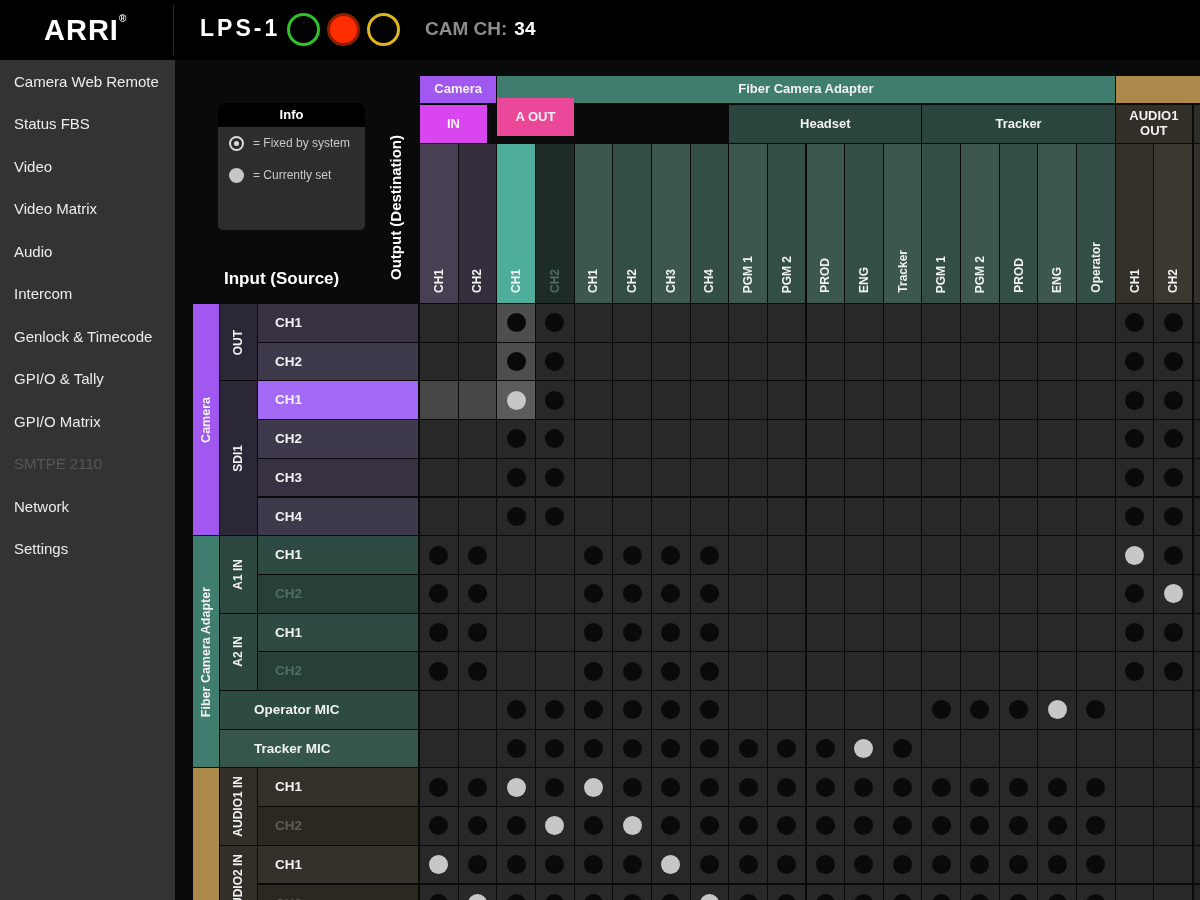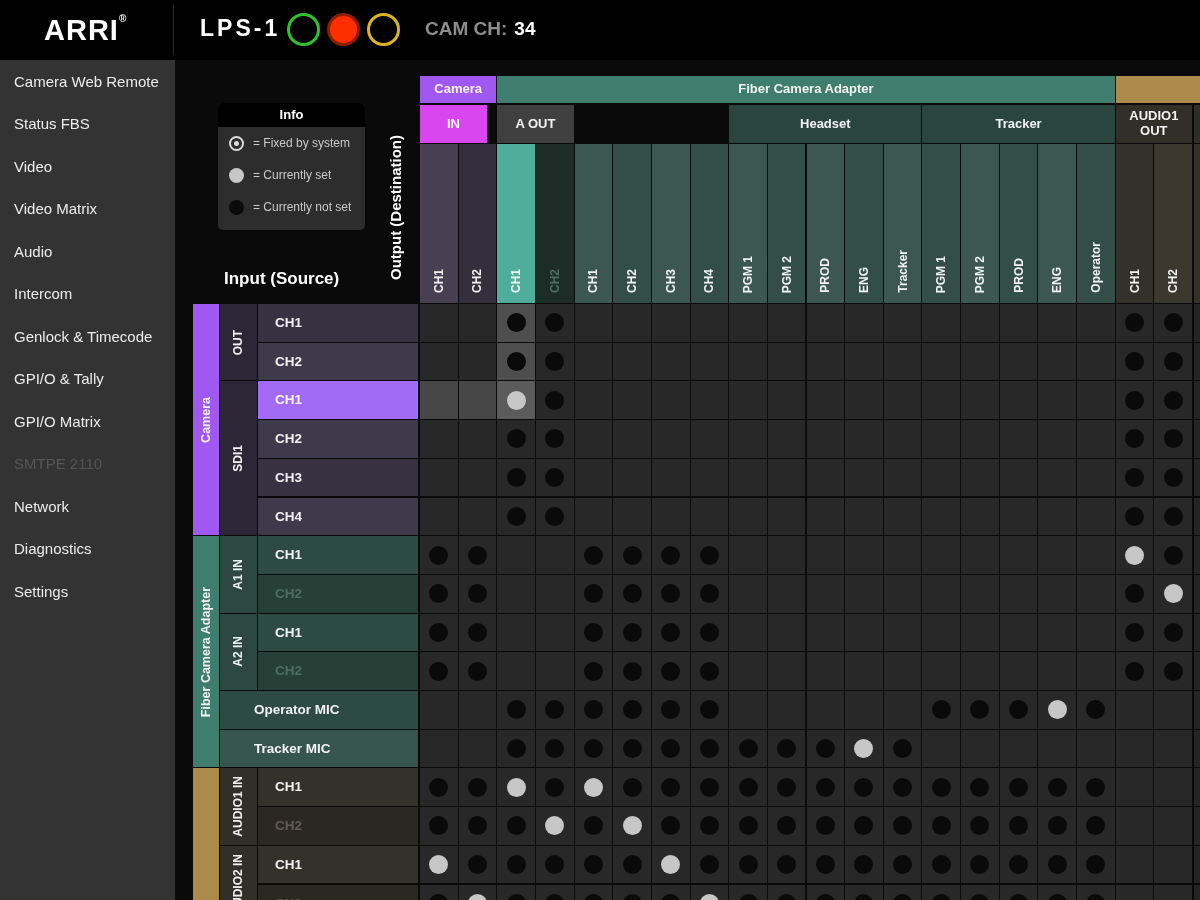--- a/index.html
+++ b/index.html
@@ -67,30 +67,29 @@
       <div class="sb-item">Status FBS</div>
       <div class="sb-item">Video</div>
       <div class="sb-item">Video Matrix</div>
       <div class="sb-item">Audio</div>
       <div class="sb-item">Intercom</div>
       <div class="sb-item">Genlock &amp; Timecode</div>
       <div class="sb-item">GPI/O &amp; Tally</div>
       <div class="sb-item">GPI/O Matrix</div>
       <div class="sb-item disabled">SMTPE 2110</div>
       <div class="sb-item">Network</div>
-      <div class="sb-item">Diagnostics</div>
       <div class="sb-item">Settings</div>
     </nav>
 
   <div id="matrix">
       <div class="mx mx-txt" style="left: 420px; top: 76px; width: 76.3px; height: 27px; background: rgb(161, 88, 240);">Camera</div>
       <div class="mx mx-txt" style="left: 497.3px; top: 76px; width: 617.4px; height: 27px; background: rgb(63, 125, 110);">Fiber Camera Adapter</div>
       <div class="mx mx-txt" style="left: 1115.7px; top: 76px; width: 84.3px; height: 27px; background: rgb(171, 138, 75);"></div>
       <div class="mx mx-txt" style="left: 420px; top: 105px; width: 67px; height: 38px; background: #d946ef;">IN</div>
-      <div class="mx mx-txt" style="left: 497.3px; top: 105px; width: 76.3px; height: 38px; background: #404040;">A OUT</div>
+      <div class="mx mx-txt" style="left: 497.3px; top: 98px; width: 76.3px; height: 38px; background: #ec4899;">A OUT</div>
       <div class="mx mx-txt" style="left: 729.2px; top: 105px; width: 192.25px; height: 38px; background: rgb(42, 69, 62);">Headset</div>
       <div class="mx mx-txt" style="left: 922.45px; top: 105px; width: 192.25px; height: 38px; background: rgb(42, 69, 62);">Tracker</div>
       <div class="mx mx-txt" style="left: 1115.7px; top: 105px; width: 76.3px; height: 38px; background: rgb(50, 46, 40);">AUDIO1 OUT</div>
       <div class="mx strip" style="left: 420px; top: 144px; width: 37.65px; height: 159px; background: rgb(72, 63, 82);">
         <span class="vlabel" style="margin-bottom: 10px; color: rgb(242, 242, 242);">CH1</span>
       </div>
       <div class="mx strip" style="left: 458.65px; top: 144px; width: 37.65px; height: 159px; background: rgb(53, 47, 61);">
         <span class="vlabel" style="margin-bottom: 10px; color: rgb(242, 242, 242);">CH2</span>
       </div>
       <div class="mx strip" style="left: 497.3px; top: 144px; width: 37.65px; height: 159px; background: rgb(79, 174, 155);">
@@ -831,22 +830,18 @@
   <div id="infobox">
     <div class="info-hdr">Info</div>
     <div class="legend-row">
       <span class="ic ic-fixed"></span>
       <span>= Fixed by system</span>
     </div>
     <div class="legend-row">
       <span class="ic ic-set"></span>
       <span>= Currently set</span>
     </div>
-    <div class="legend-row">
-      <span class="ic ic-notset"></span>
-      <span>= Currently not set</span>
-    </div>
   </div>
 
   <div id="output-label">Output (Destination)</div>
   <div id="input-label">Input (Source)</div>
 
 </div>
 
 </body></html>

